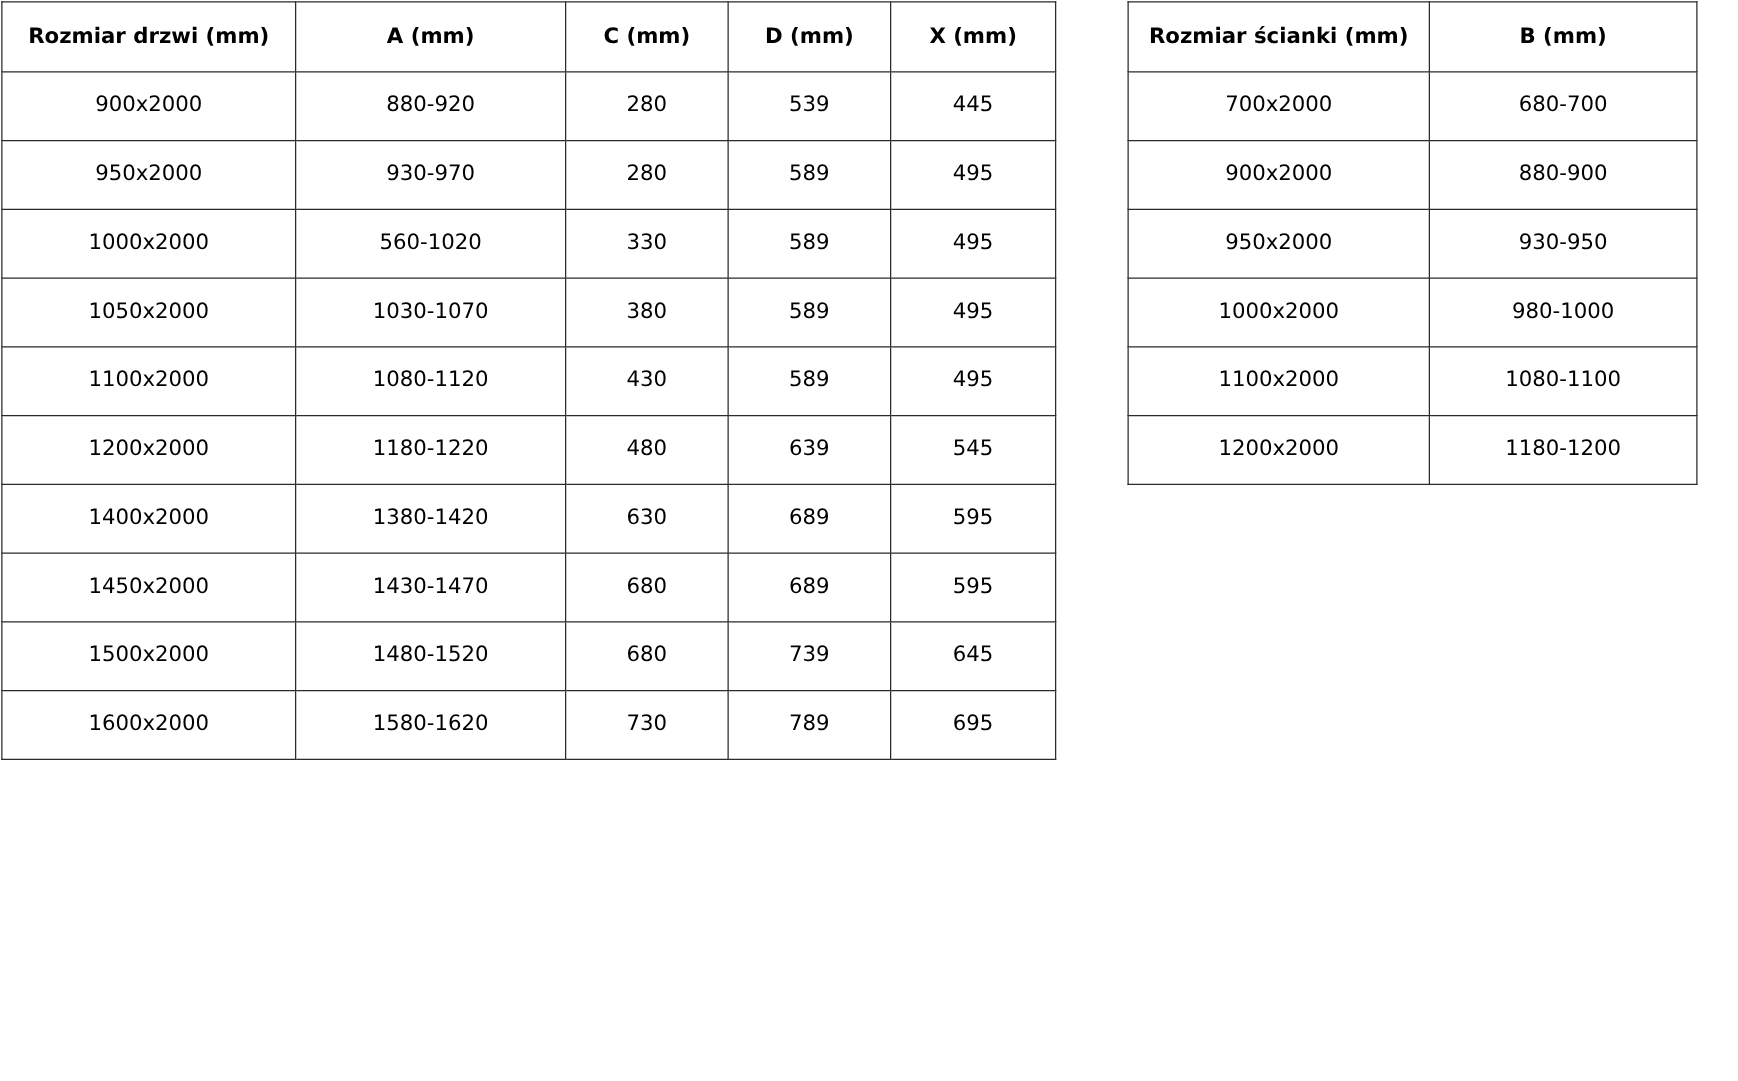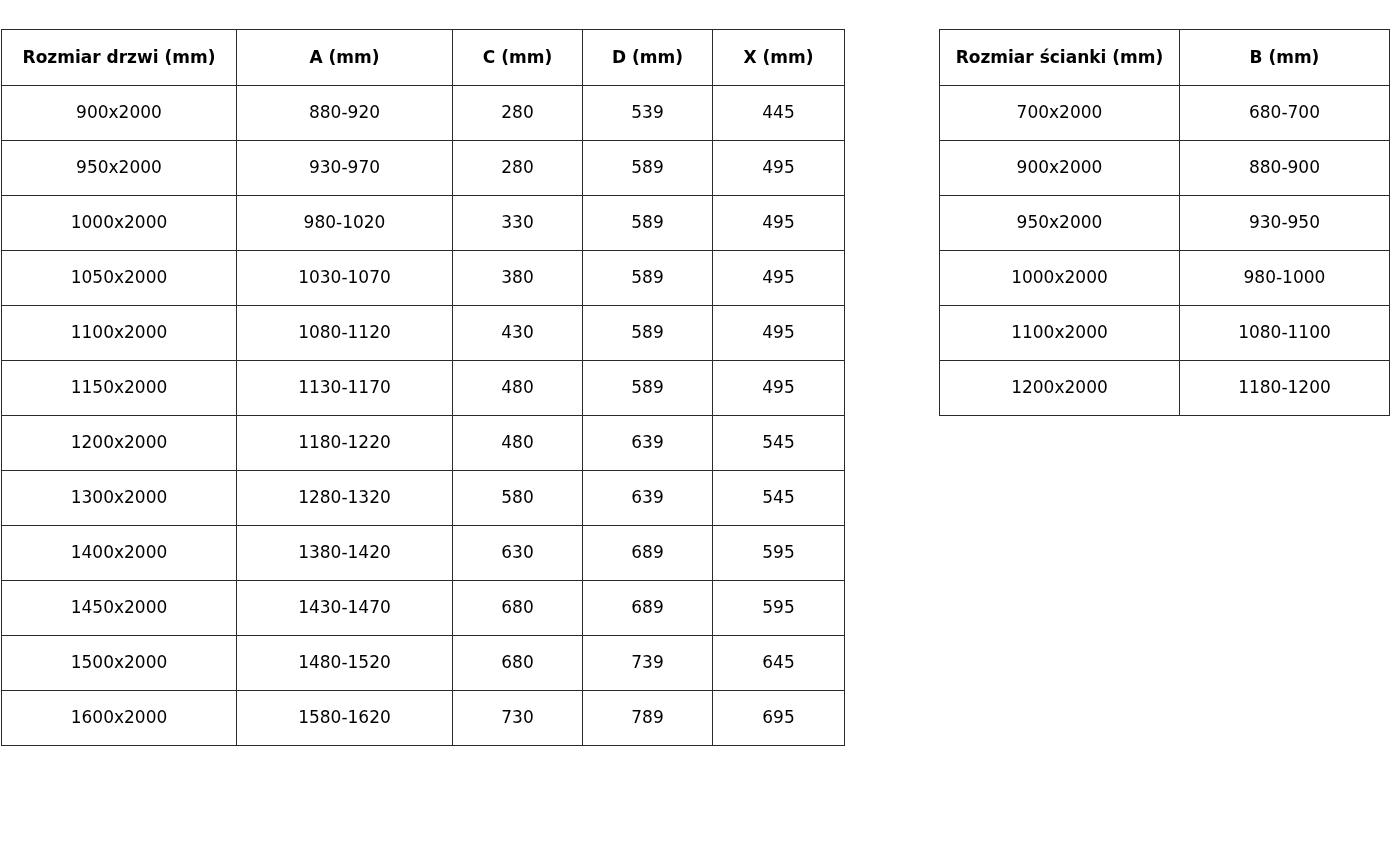--- a/index.html
+++ b/index.html
@@ -11,21 +11,20 @@
     width: 1390px;
     height: 865px;
     font-family: "DejaVu Sans", "Liberation Sans", sans-serif;
     color: #000000;
     overflow: hidden;
   }
   .page {
     position: relative;
     width: 1390px;
     height: 618px;
-    margin-top: 28px;
   }
   table.spec {
     border-collapse: collapse;
     table-layout: fixed;
     background: #ffffff;
   }
   table.spec th,
   table.spec td {
     border: 1px solid #2b2b2b;
     text-align: center;
@@ -52,21 +51,21 @@
   }
   #doors-table col.c-size  { width: 235px; }
   #doors-table col.c-a     { width: 216px; }
   #doors-table col.c-c     { width: 130px; }
   #doors-table col.c-d     { width: 130px; }
   #doors-table col.c-x     { width: 132px; }
 
   
   #wall-table {
     position: absolute;
-    left: 939px;
+    left: 902px;
     top: 1px;
   }
   #wall-table col.c-size { width: 241px; }
   #wall-table col.c-b    { width: 214px; }
 </style>
 </head>
 <body>
 
 <div class="page">
 
@@ -97,57 +96,43 @@
       </tr>
       <tr>
         <td>950x2000</td>
         <td>930-970</td>
         <td>280</td>
         <td>589</td>
         <td>495</td>
       </tr>
       <tr>
         <td>1000x2000</td>
-        <td>980-1020</td>
+        <td>560-1020</td>
         <td>330</td>
         <td>589</td>
         <td>495</td>
       </tr>
       <tr>
         <td>1050x2000</td>
         <td>1030-1070</td>
         <td>380</td>
         <td>589</td>
         <td>495</td>
       </tr>
       <tr>
         <td>1100x2000</td>
         <td>1080-1120</td>
         <td>430</td>
         <td>589</td>
         <td>495</td>
       </tr>
       <tr>
-        <td>1150x2000</td>
-        <td>1130-1170</td>
-        <td>480</td>
-        <td>589</td>
-        <td>495</td>
-      </tr>
-      <tr>
         <td>1200x2000</td>
         <td>1180-1220</td>
         <td>480</td>
-        <td>639</td>
-        <td>545</td>
-      </tr>
-      <tr>
-        <td>1300x2000</td>
-        <td>1280-1320</td>
-        <td>580</td>
         <td>639</td>
         <td>545</td>
       </tr>
       <tr>
         <td>1400x2000</td>
         <td>1380-1420</td>
         <td>630</td>
         <td>689</td>
         <td>595</td>
       </tr>

